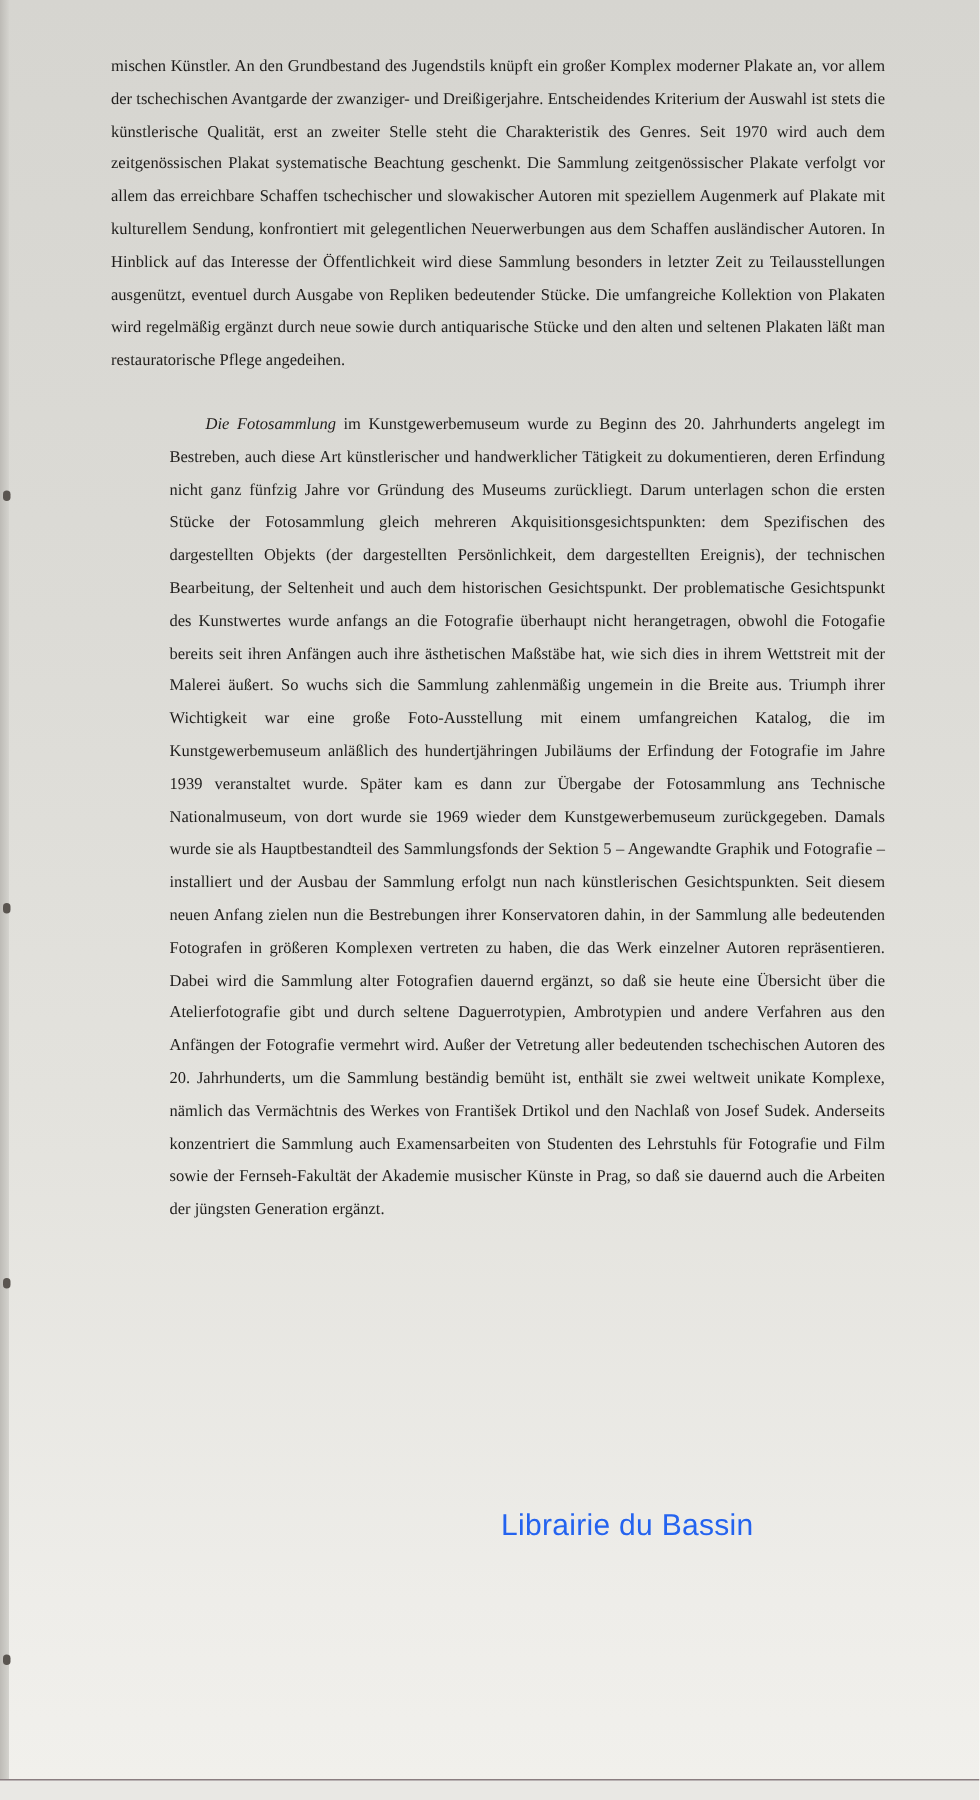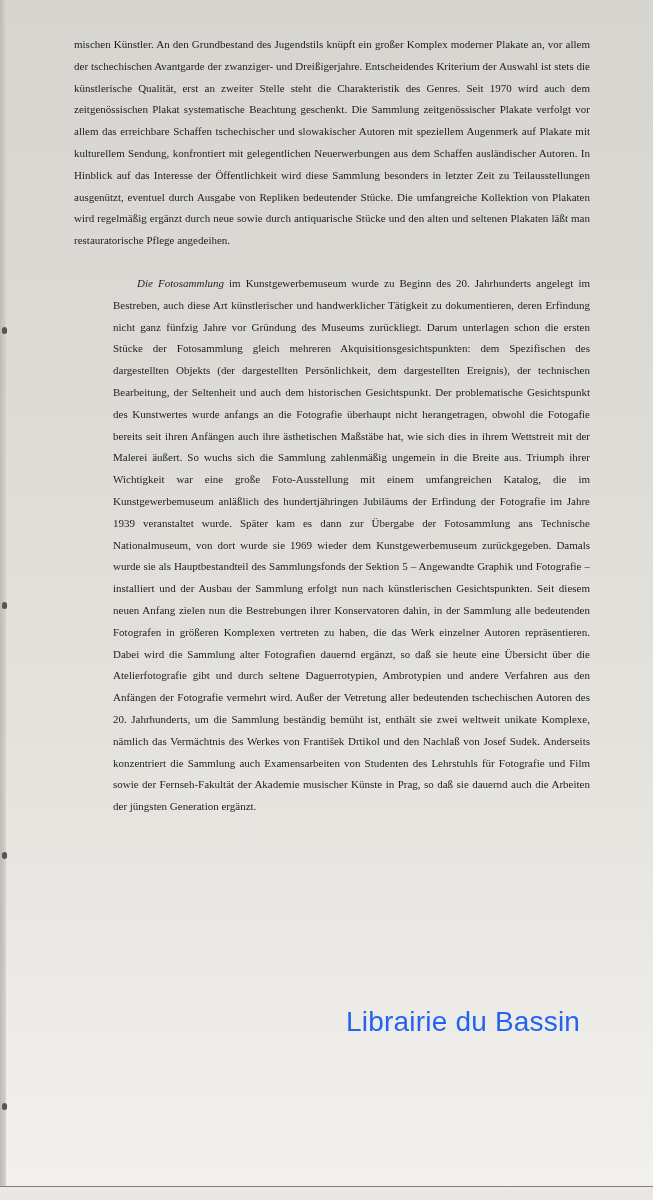--- a/index.html
+++ b/index.html
@@ -30,22 +30,22 @@
     position:absolute; left:74px; top:34px; width:516px;
     font-size:11px; line-height:21.8px;
     text-align:justify;
   }
   .text p { margin:0; text-indent:0; }
   .text p.indent { text-indent:24px; margin-top:21px;margin-left:39px; }
   .text em { font-style:italic; }
   .watermark {
     position:absolute; left:334px; top:1006px;
     font-family: "Liberation Sans", "DejaVu Sans", sans-serif;
-    font-size:28px; color:#1a5cf0; letter-spacing:0.2px;
-    white-space:nowrap; opacity:0.95;margin-left:12px;
+    font-size:20px; color:#1a5cf0; letter-spacing:0.2px;
+    white-space:nowrap; opacity:0.95;
   }
 </style>
 </head>
 <body>
 
 <div class="page">
   <div class="spine"></div>
   <div class="binding-mark" style="top:327px"></div>
   <div class="binding-mark" style="top:602px"></div>
   <div class="binding-mark" style="top:852px"></div>

